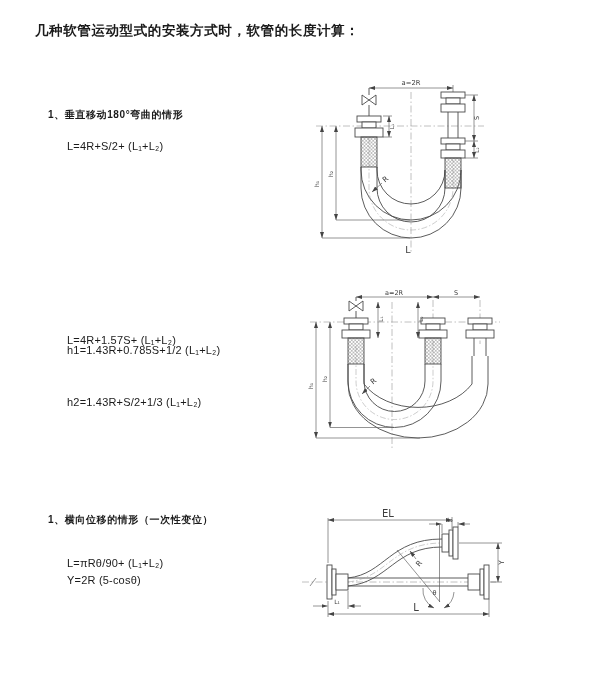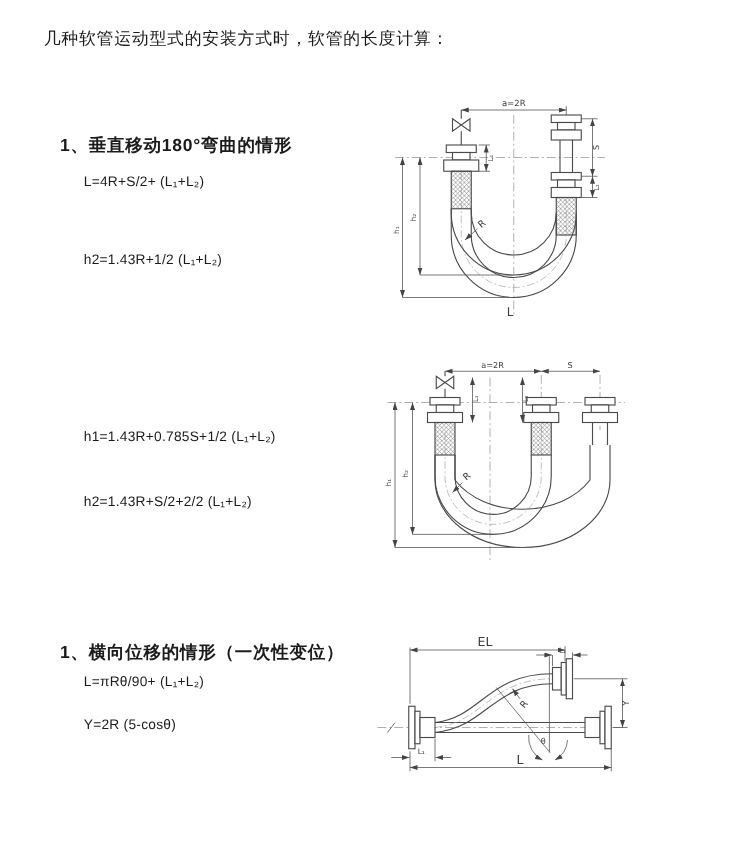--- a/index.html
+++ b/index.html
@@ -1,45 +1,45 @@
 <!DOCTYPE html>
 <html><head>
 <meta charset="utf-8">
 <style>
   *{margin:0;padding:0;box-sizing:border-box}
   html,body{background:#ffffff}
   .page{position:relative;width:600px;height:675px;background:#fff;overflow:hidden;
         font-family:"Liberation Sans","DejaVu Sans",sans-serif;color:#1b1b1b}
-  .title{position:absolute;left:35px;top:22px;font-size:13.5px;font-weight:normal;letter-spacing:.6px}
-  .sec-heading{position:absolute;left:48px;font-size:14px;font-weight:bold;letter-spacing:.6px}
+  .title{position:absolute;left:35px;top:22px;font-size:13.5px;font-weight:bold;letter-spacing:.6px}
+  .sec-heading{position:absolute;left:48px;font-size:10px;font-weight:bold;letter-spacing:.6px}
   .formula{position:absolute;left:67px;font-size:11px;font-weight:500;letter-spacing:.2px}
   svg{position:absolute}
   svg text{fill:#3d3d3d;font-family:"DejaVu Sans","Liberation Sans",sans-serif}
   .ln{stroke:#4a4a4a;stroke-width:.9;fill:none}
   .thin{stroke:#5a5a5a;stroke-width:.65;fill:none}
   .cl{stroke:#8c8c8c;stroke-width:.55;fill:none;stroke-dasharray:7 2.5 1.5 2.5}
   .clh{stroke:#9a9a9a;stroke-width:.5;fill:none;stroke-dasharray:6 2 1.5 2}
   .fl{fill:#fff;stroke:#4a4a4a;stroke-width:.9}
 </style>
 </head>
 <body>
 
 <div class="page">
 
   <div class="title">几种软管运动型式的安装方式时，软管的长度计算：</div>
 
   <div class="sec-heading" style="top:108px">1、垂直移动180°弯曲的情形</div>
   <div class="formula" style="top:140px">L=4R+S/2+ (L₁+L₂)</div>
-  <div class="formula" style="top:202px">h2=1.43R+1/2 (L₁+L₂)</div>
-
+
+  <div class="formula" style="top:334px">L=4R+1.57S+ (L₁+L₂)</div>
   <div class="formula" style="top:344px">h1=1.43R+0.785S+1/2 (L₁+L₂)</div>
-  <div class="formula" style="top:396px">h2=1.43R+S/2+2/2 (L₁+L₂)</div>
+  <div class="formula" style="top:396px">h2=1.43R+S/2+1/3 (L₁+L₂)</div>
 
   <div class="sec-heading" style="top:513px">1、横向位移的情形（一次性变位）</div>
-  <div class="formula" style="top:540px">L=πRθ/90+ (L₁+L₂)</div>
+  <div class="formula" style="top:557px">L=πRθ/90+ (L₁+L₂)</div>
   <div class="formula" style="top:574px">Y=2R (5-cosθ)</div>
 
   <svg style="left:312px;top:76px" width="285" height="180" viewBox="0 0 285 180">
     <defs>
       <pattern id="hz1" width="3.5" height="3.5" patternUnits="userSpaceOnUse">
         <path d="M0 0L3.5 3.5M3.5 0L0 3.5" stroke="#7a7a7a" stroke-width="0.45"></path>
       </pattern>
       <marker id="ae1" orient="auto" markerUnits="userSpaceOnUse" markerWidth="7" markerHeight="5" refX="6" refY="2">
         <path d="M0 0L6 2L0 4Z" fill="#444"></path>
       </marker>

